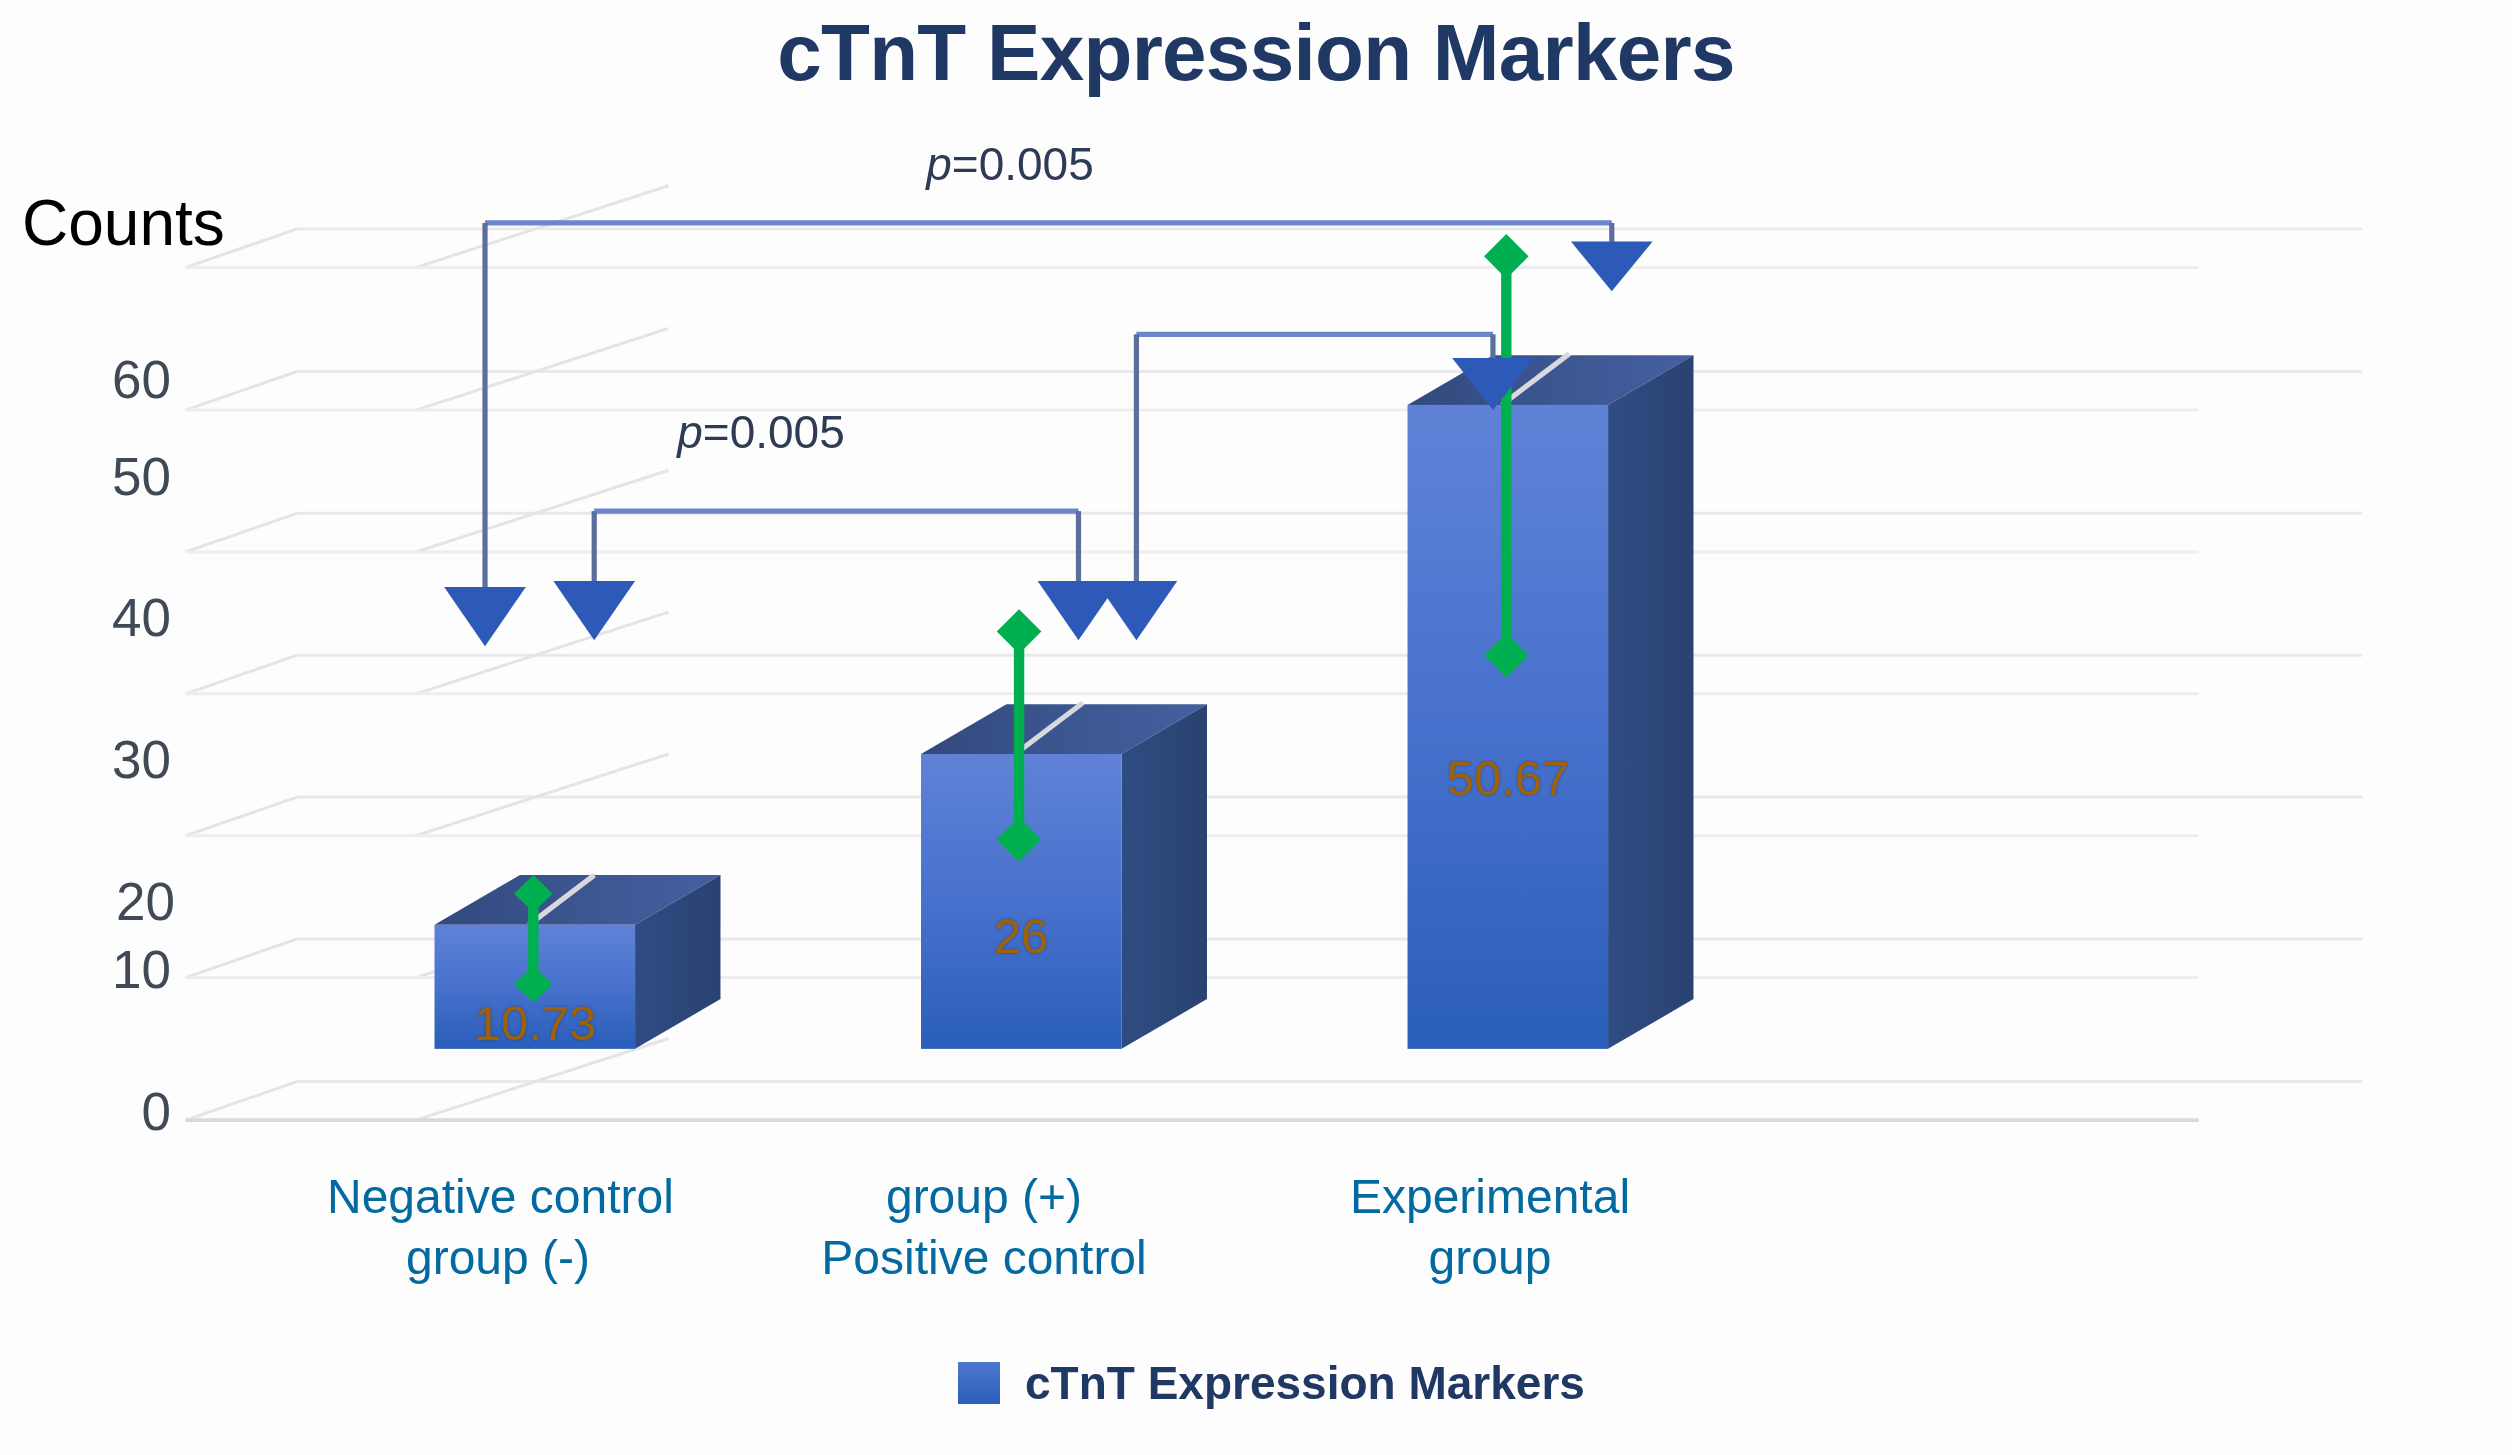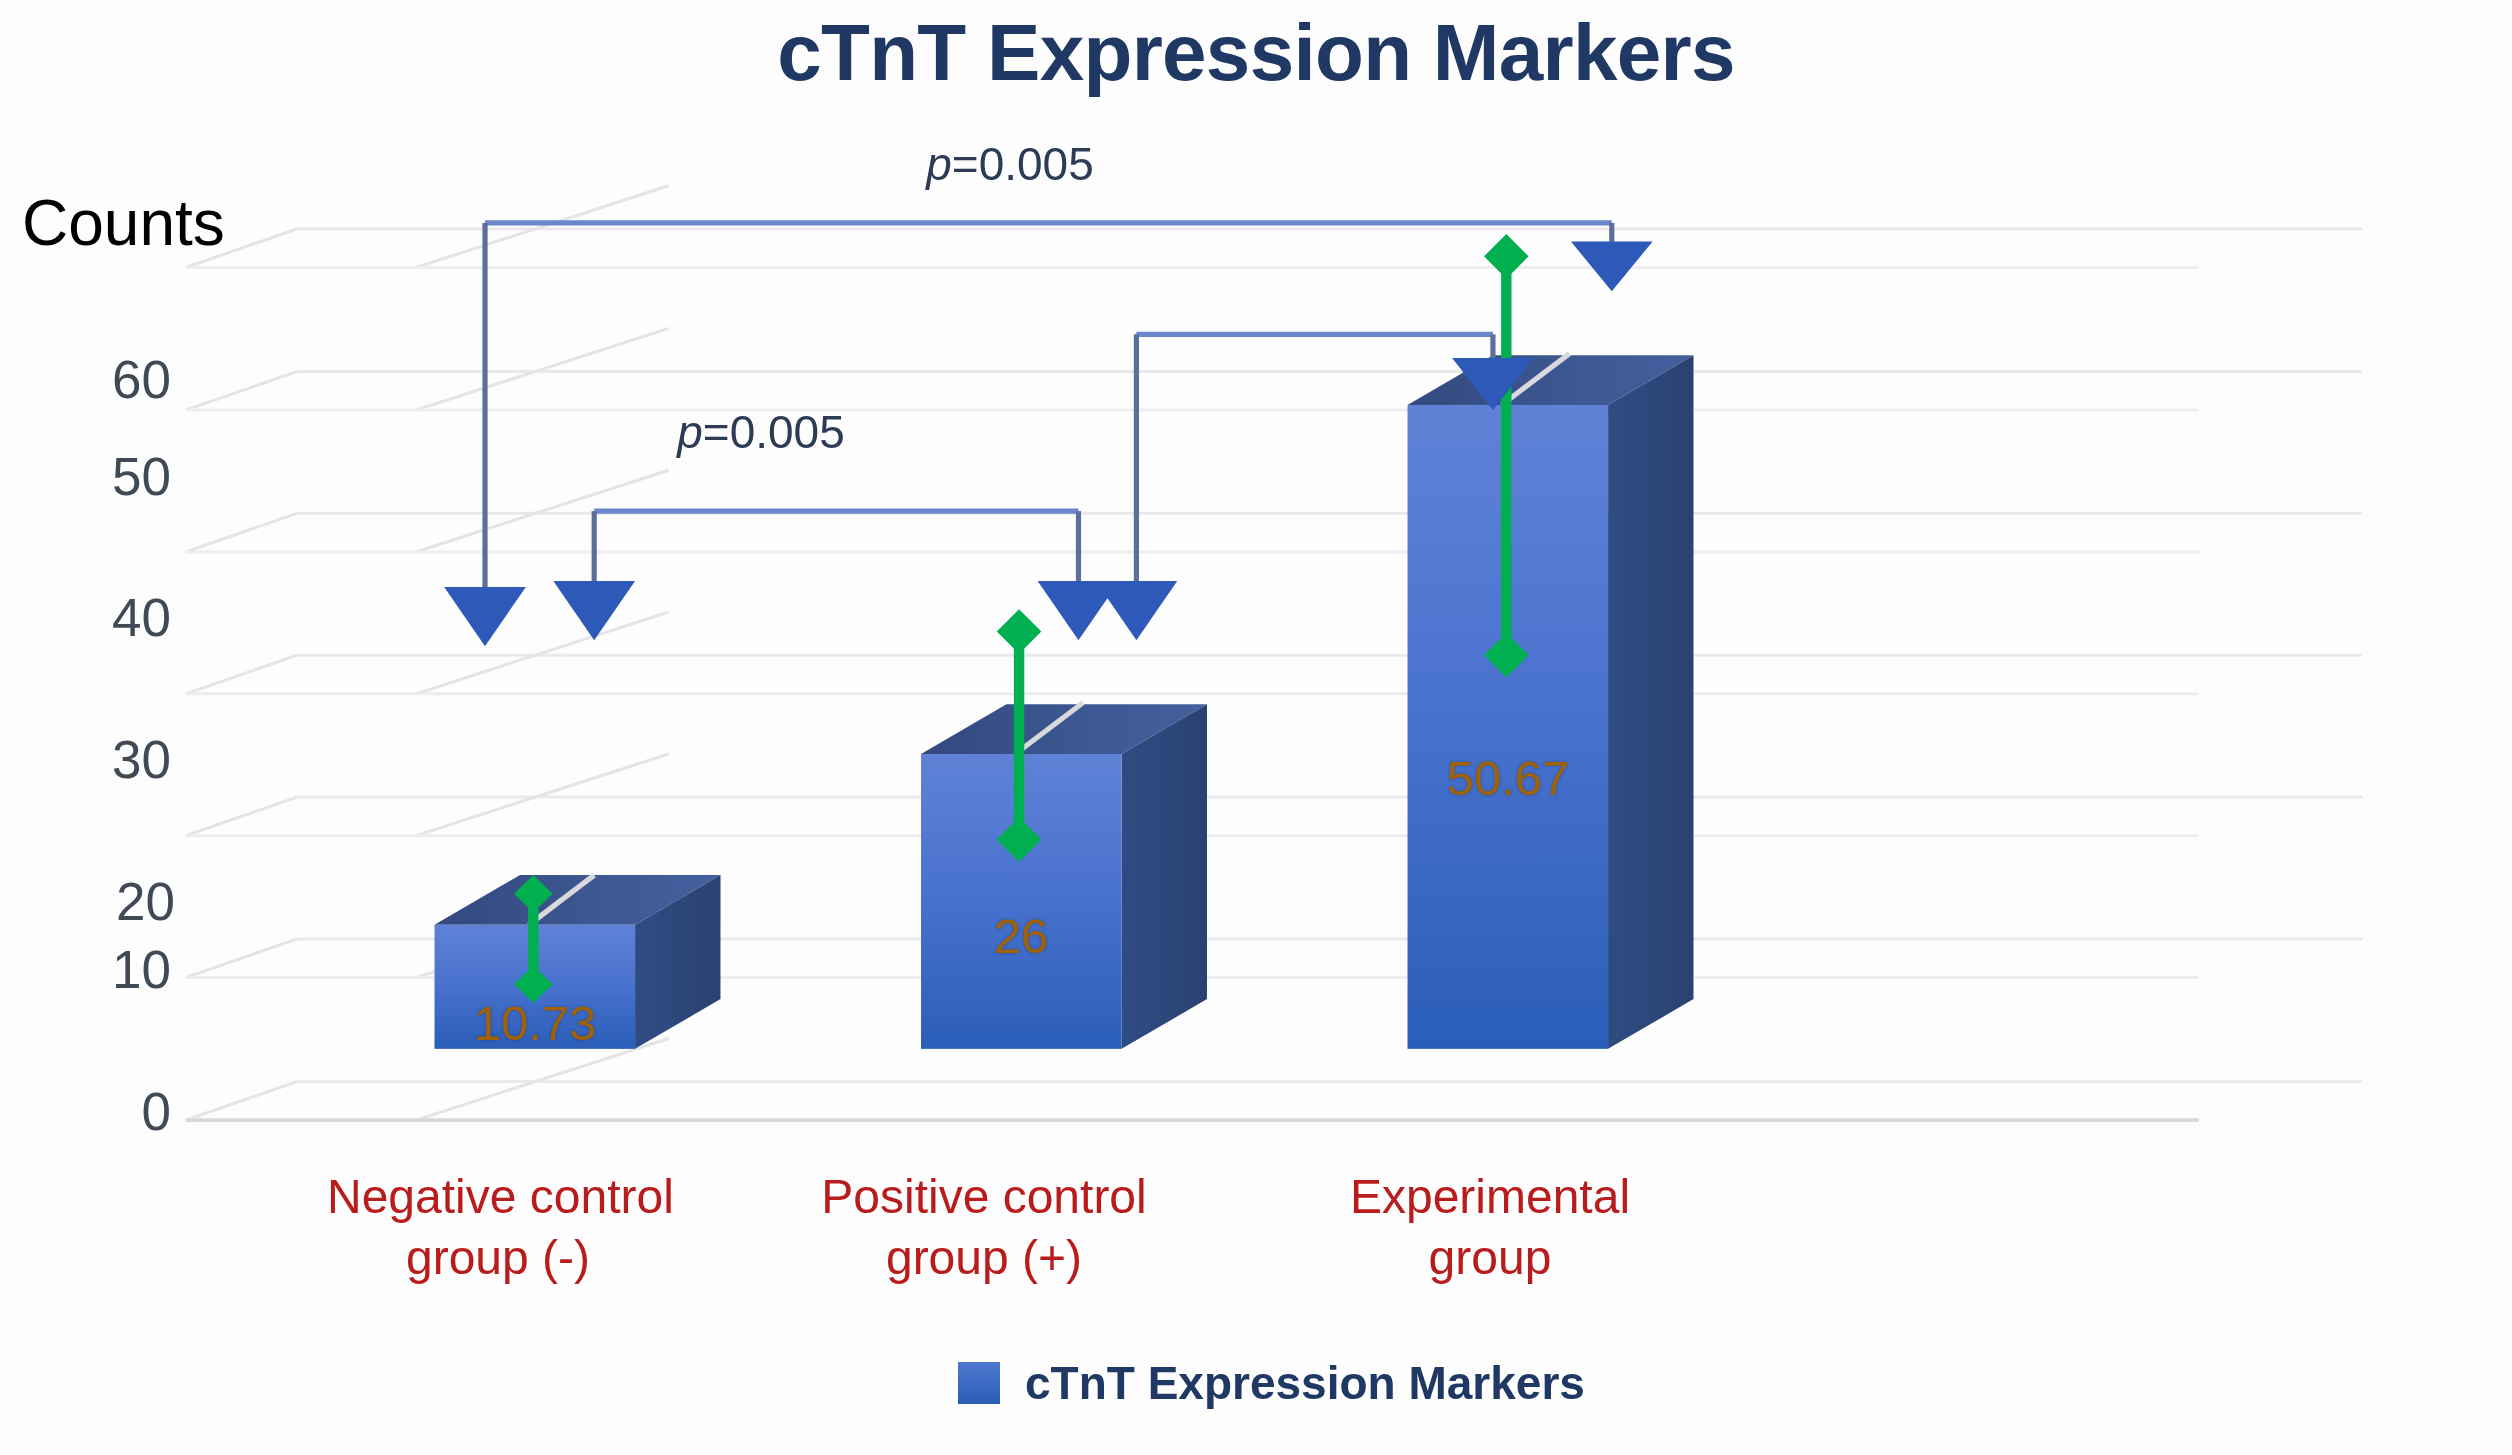--- a/index.html
+++ b/index.html
@@ -27,21 +27,21 @@
     font-size:46px;color:#2d3b55;white-space:nowrap;
   }
   .pval i{font-style:italic;}
   .barlabel{
     position:absolute;text-align:center;
     font-size:49px;color:#a16207;white-space:nowrap;
     text-shadow:0 0 3px rgba(20,40,90,.45);
   }
   .catlabel{
     position:absolute;text-align:center;
-    font-size:48px;line-height:1.28;color:#b91c1c;white-space:nowrap;
+    font-size:48px;line-height:1.28;color:#0369a1;white-space:nowrap;
   }
   .legend{
     position:absolute;left:958px;top:1356px;
     display:flex;align-items:center;gap:25px;
   }
   .legend .sw{
     width:42px;height:42px;
     background:linear-gradient(180deg,#4f78cf 0%,#2a5eb8 100%);
     display:block;
   }
@@ -201,22 +201,22 @@
 
   <div class="barlabel" style="left:394px; top:995px; width:282px;">10.73</div>
   <div class="barlabel" style="left:880px; top:908px; width:282px;">26</div>
   <div class="barlabel" style="left:1367px; top:750px; width:282px;">50.67</div>
 
   <div class="catlabel" style="left:327px; top:1166px; width:342px;">
     <div>Negative control</div>
     <div>group (-)</div>
   </div>
   <div class="catlabel" style="left:813px; top:1166px; width:342px;">
+    <div>group (+)</div>
     <div>Positive control</div>
-    <div>group (+)</div>
   </div>
   <div class="catlabel" style="left:1319px; top:1166px; width:342px;">
     <div>Experimental</div>
     <div>group</div>
   </div>
 
   <div class="legend">
     <span class="sw"></span>
     <span class="lbl">cTnT Expression Markers</span>
   </div>

